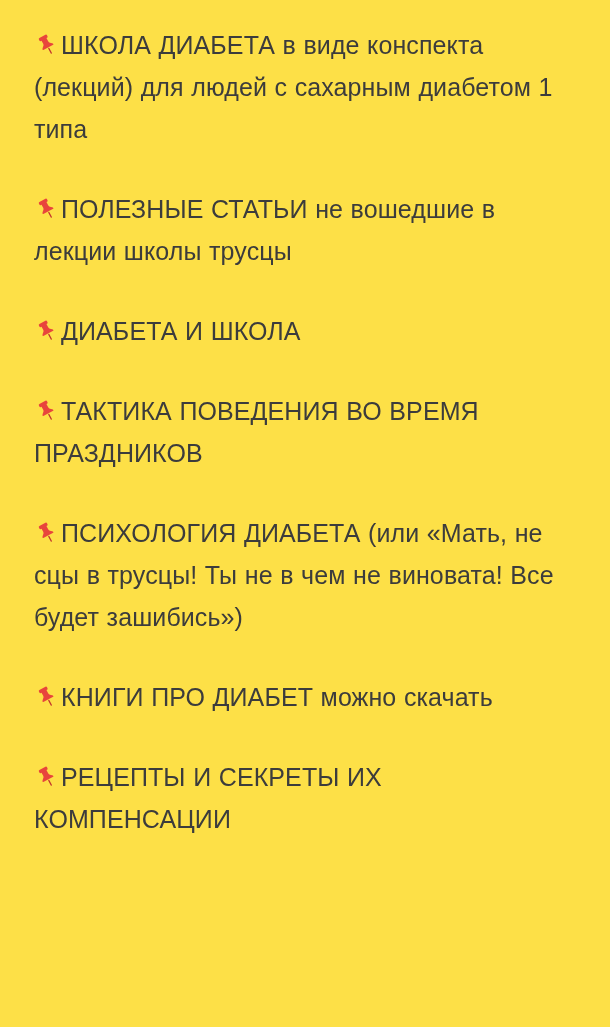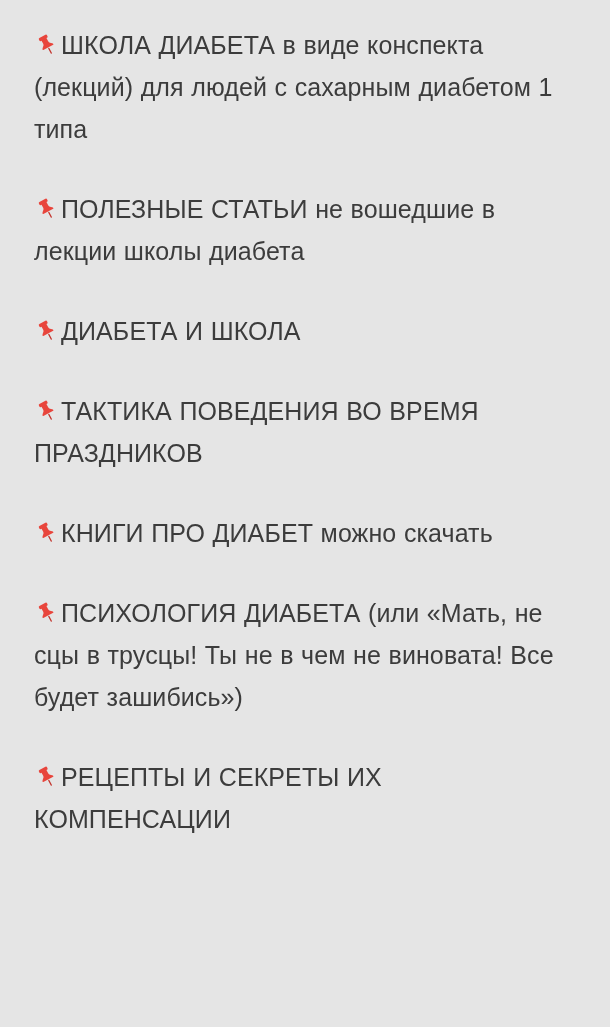--- a/index.html
+++ b/index.html
@@ -12,21 +12,21 @@
     background: #ffffff;
     font-family: "Liberation Sans", sans-serif;
     color: #3a3a3a;
     overflow: hidden;
   }
   .page {
     box-sizing: border-box;
     width: 610px;
     height: 1027px;
     padding: 24px 34px 10px 34px;
-    background: #e5e5e5;
+    background: #fde047;
   }
   .entry {
     margin: 0 0 38px 0;
     font-size: 25px;
     line-height: 42px;
     color: #3c3c3c;
     letter-spacing: 0.1px;
     word-spacing: 0.5px;
   }
   .entry:last-child {
@@ -64,21 +64,21 @@
 
 
   <p class="entry">
     <span class="pin-icon">
       <svg width="26" height="26" viewBox="0 0 26 26" xmlns="http://www.w3.org/2000/svg">
         <g transform="rotate(-28 13 13)">
           <path d="M9.6 3.2 h6.8 a1.2 1.2 0 0 1 1.2 1.2 v1.0 a1.2 1.2 0 0 1 -1.2 1.2 h-0.6 v3.6 c0 1.8 1.6 2.6 2.6 3.6 c0.8 0.8 0.9 1.9 0.2 1.9 H7.4 c-0.7 0 -0.6 -1.1 0.2 -1.9 c1.0 -1.0 2.6 -1.8 2.6 -3.6 V6.6 h-0.6 a1.2 1.2 0 0 1 -1.2 -1.2 v-1.0 a1.2 1.2 0 0 1 1.2 -1.2 z" fill="#e8453c"></path>
           <rect x="12.4" y="16.2" width="1.2" height="6.6" rx="0.6" fill="#c3352d"></rect>
         </g>
       </svg>
-    </span><span class="txt">ПОЛЕЗНЫЕ СТАТЬИ не вошедшие в лекции школы диабета</span>
+    </span><span class="txt">ПОЛЕЗНЫЕ СТАТЬИ не вошедшие в лекции школы трусцы</span>
   </p>
 
   <p class="entry">
     <span class="pin-icon">
       <svg width="26" height="26" viewBox="0 0 26 26" xmlns="http://www.w3.org/2000/svg">
         <g transform="rotate(-28 13 13)">
           <path d="M9.6 3.2 h6.8 a1.2 1.2 0 0 1 1.2 1.2 v1.0 a1.2 1.2 0 0 1 -1.2 1.2 h-0.6 v3.6 c0 1.8 1.6 2.6 2.6 3.6 c0.8 0.8 0.9 1.9 0.2 1.9 H7.4 c-0.7 0 -0.6 -1.1 0.2 -1.9 c1.0 -1.0 2.6 -1.8 2.6 -3.6 V6.6 h-0.6 a1.2 1.2 0 0 1 -1.2 -1.2 v-1.0 a1.2 1.2 0 0 1 1.2 -1.2 z" fill="#e8453c"></path>
           <rect x="12.4" y="16.2" width="1.2" height="6.6" rx="0.6" fill="#c3352d"></rect>
         </g>
       </svg>
@@ -97,32 +97,32 @@
   </p>
 
   <p class="entry">
     <span class="pin-icon">
       <svg width="26" height="26" viewBox="0 0 26 26" xmlns="http://www.w3.org/2000/svg">
         <g transform="rotate(-28 13 13)">
           <path d="M9.6 3.2 h6.8 a1.2 1.2 0 0 1 1.2 1.2 v1.0 a1.2 1.2 0 0 1 -1.2 1.2 h-0.6 v3.6 c0 1.8 1.6 2.6 2.6 3.6 c0.8 0.8 0.9 1.9 0.2 1.9 H7.4 c-0.7 0 -0.6 -1.1 0.2 -1.9 c1.0 -1.0 2.6 -1.8 2.6 -3.6 V6.6 h-0.6 a1.2 1.2 0 0 1 -1.2 -1.2 v-1.0 a1.2 1.2 0 0 1 1.2 -1.2 z" fill="#e8453c"></path>
           <rect x="12.4" y="16.2" width="1.2" height="6.6" rx="0.6" fill="#c3352d"></rect>
         </g>
       </svg>
-    </span><span class="txt">КНИГИ ПРО ДИАБЕТ можно скачать</span>
+    </span><span class="txt">ПСИХОЛОГИЯ  ДИАБЕТА (или «Мать, не сцы в трусцы! Ты не в чем не виновата! Все будет зашибись»)</span>
   </p>
 
   <p class="entry">
     <span class="pin-icon">
       <svg width="26" height="26" viewBox="0 0 26 26" xmlns="http://www.w3.org/2000/svg">
         <g transform="rotate(-28 13 13)">
           <path d="M9.6 3.2 h6.8 a1.2 1.2 0 0 1 1.2 1.2 v1.0 a1.2 1.2 0 0 1 -1.2 1.2 h-0.6 v3.6 c0 1.8 1.6 2.6 2.6 3.6 c0.8 0.8 0.9 1.9 0.2 1.9 H7.4 c-0.7 0 -0.6 -1.1 0.2 -1.9 c1.0 -1.0 2.6 -1.8 2.6 -3.6 V6.6 h-0.6 a1.2 1.2 0 0 1 -1.2 -1.2 v-1.0 a1.2 1.2 0 0 1 1.2 -1.2 z" fill="#e8453c"></path>
           <rect x="12.4" y="16.2" width="1.2" height="6.6" rx="0.6" fill="#c3352d"></rect>
         </g>
       </svg>
-    </span><span class="txt">ПСИХОЛОГИЯ  ДИАБЕТА (или «Мать, не сцы в трусцы! Ты не в чем не виновата! Все будет зашибись»)</span>
+    </span><span class="txt">КНИГИ ПРО ДИАБЕТ можно скачать</span>
   </p>
 
   <p class="entry">
     <span class="pin-icon">
       <svg width="26" height="26" viewBox="0 0 26 26" xmlns="http://www.w3.org/2000/svg">
         <g transform="rotate(-28 13 13)">
           <path d="M9.6 3.2 h6.8 a1.2 1.2 0 0 1 1.2 1.2 v1.0 a1.2 1.2 0 0 1 -1.2 1.2 h-0.6 v3.6 c0 1.8 1.6 2.6 2.6 3.6 c0.8 0.8 0.9 1.9 0.2 1.9 H7.4 c-0.7 0 -0.6 -1.1 0.2 -1.9 c1.0 -1.0 2.6 -1.8 2.6 -3.6 V6.6 h-0.6 a1.2 1.2 0 0 1 -1.2 -1.2 v-1.0 a1.2 1.2 0 0 1 1.2 -1.2 z" fill="#e8453c"></path>
           <rect x="12.4" y="16.2" width="1.2" height="6.6" rx="0.6" fill="#c3352d"></rect>
         </g>
       </svg>

